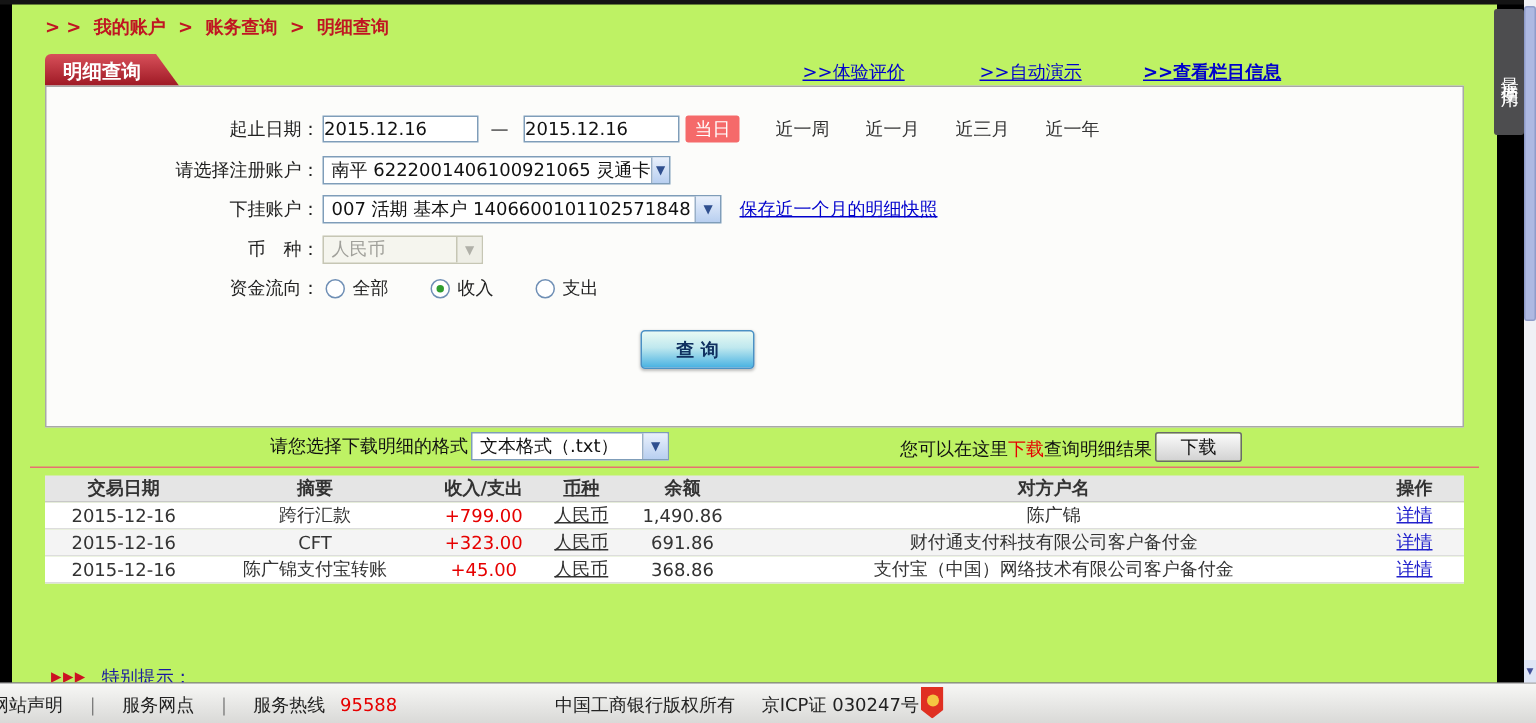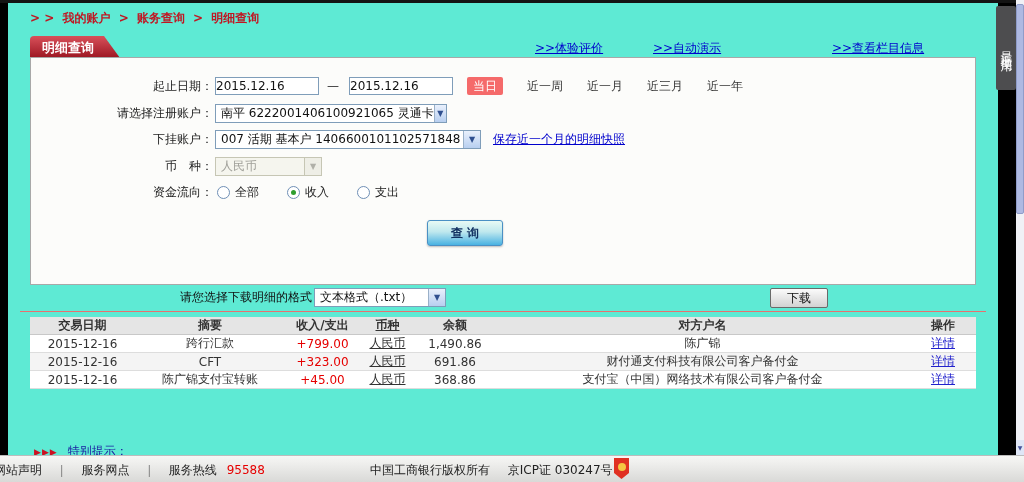--- a/index.html
+++ b/index.html
@@ -1,43 +1,43 @@
 <!DOCTYPE html>
 <html><head>
 <meta charset="utf-8">
 <style>
   * { margin:0; padding:0; box-sizing:border-box; }
   html,body { width:1024px; height:482px; background:#000; overflow:hidden;
               font-family:"DejaVu Sans","Liberation Sans",sans-serif; font-size:12px; }
   .top-strip { position:absolute; left:0; top:0; width:1024px; height:3px; background:#141414; }
-  .page { position:absolute; left:8px; top:3px; width:990px; height:452px; background:#5eead4; }
+  .page { position:absolute; left:8px; top:3px; width:990px; height:452px; background:#bef264; }
 
   
   .breadcrumb { position:absolute; left:22px; top:7px; color:#c01622; font-weight:bold; }
   .breadcrumb span { margin-right:4px; }
   .crumb-link { cursor:pointer; }
 
   
   .tab { position:absolute; left:22px; top:33px; height:22px; padding:3px 26px 0 12px;
          background:linear-gradient(#d8505a,#9c1722); color:#fff; font-weight:bold; font-size:13px;
          clip-path:polygon(0 0, calc(100% - 16px) 0, 100% 100%, 0 100%); border-radius:4px 0 0 0; }
   .hdr-link { position:absolute; top:37px; color:#0000cc; text-decoration:underline; cursor:pointer; }
-  .hl1 { left:527px; } .hl2 { left:645px; } .hl3 { left:824px; }
+  .hl1 { left:527px; } .hl2 { left:645px; } .hl3 { left:754px;font-weight:bold; }
 
   
   .panel { position:absolute; left:22px; top:54px; width:946px; height:228px;
            border:1px solid #a8a8a8; background:#fcfcfa; }
   .frow { position:absolute; left:0; display:flex; align-items:center; height:20px; white-space:nowrap; }
   .flabel { display:inline-block; width:182px; text-align:right; color:#222; }
   .r1 { top:18px; } .r2 { top:45px; } .r3 { top:71px; } .r4 { top:98px; } .r5 { top:124px; }
 
   .date-input { width:104px; height:18px; border:1px solid #7f9db9; text-align:left;
                 font-size:12px; margin-left:2px; font-family:inherit; color:#111; }
   .dash { margin:0 8px; color:#333; }
-  .today-btn { margin-left:14px; width:36px; height:18px; background:#f56a6a; color:#fff;
+  .today-btn { margin-left:4px; width:36px; height:18px; background:#f56a6a; color:#fff;
                text-align:center; line-height:18px; border-radius:2px; cursor:pointer; }
   .range-link { color:#333; cursor:pointer; margin-left:24px; }
   .range-link:first-of-type { margin-left:18px; }
 
   .select { display:inline-flex; align-items:center; height:19px; border:1px solid #7f9db9;
             background:#fff; margin-left:2px; padding-left:5px; color:#111; cursor:pointer; }
   .select .arw { margin-left:auto; width:17px; height:17px; border-left:1px solid #9ab0c8;
                  background:linear-gradient(#e9f0fc,#b8cff0); color:#2f4f8f; font-size:8px;
                  display:flex; align-items:center; justify-content:center; }
   .sel-account { width:232px; } .sel-sub { width:266px; } .sel-format { width:132px; }
@@ -186,20 +186,23 @@
     <div class="query-btn">查 询</div>
   </div>
 
   <div class="dl-row">
     <span class="dl-label">请您选择下载明细的格式</span>
     <span class="select sel-format">
       <span>文本格式（.txt）</span>
       <span class="arw">▼</span>
     </span>
   </div>
+  <div class="dl-hint">
+    <span>您可以在这里</span><span class="red">下载</span><span>查询明细结果</span>
+  </div>
   <div class="dl-btn">下载</div>
 
   <div class="red-line"></div>
 
   <div class="table">
     <div class="trow head">
       <span class="cell c1">交易日期</span>
       <span class="cell c2">摘要</span>
       <span class="cell c3">收入/支出</span>
       <span class="cell c4">币种</span>

